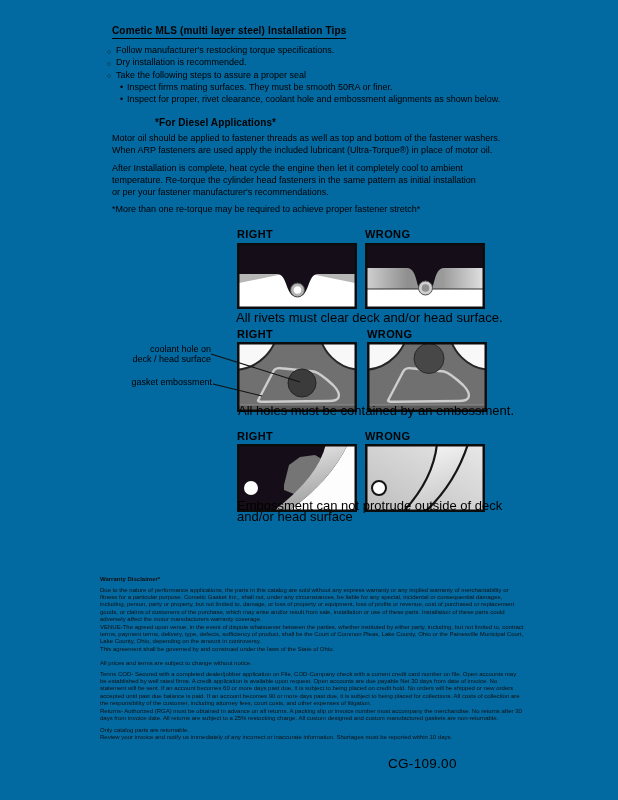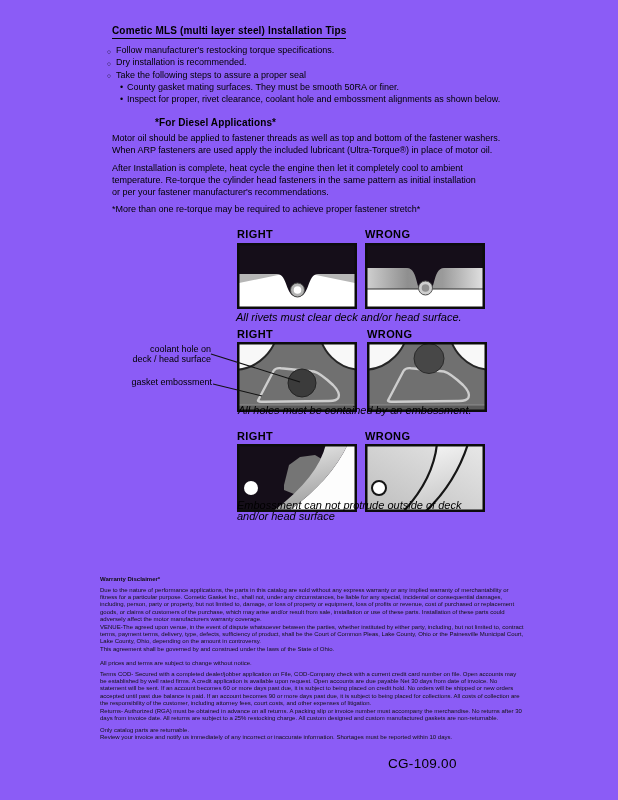--- a/index.html
+++ b/index.html
@@ -1,28 +1,28 @@
 <!DOCTYPE html>
 <html><head>
 <meta charset="utf-8">
 <style>
   html,body { margin:0; padding:0; background:#fff; }
-  .page { position:relative; width:618px; height:800px; background:#8b5cf6;
+  .page { position:relative; width:618px; height:800px; background:#0369a1;
           font-family:"Liberation Sans", sans-serif; color:#000; overflow:hidden; }
   .abs { position:absolute; }
   .title { font-weight:bold; font-size:10px; border-bottom:1.5px solid #000; padding-bottom:2px; letter-spacing:0.15px; }
   .bullet-row { display:flex; font-size:9px; line-height:12.4px; }
   .bullet-row .marker { width:9px; flex:none; text-align:left; }
   .marker-o { font-size:6.5px; position:relative; top:1.5px; }
   .sub-row { display:flex; font-size:9px; line-height:11.6px; }
   .sub-row .marker { width:7px; flex:none; }
   .section-heading { font-weight:bold; font-size:10px; letter-spacing:0.1px;margin-left:43px; }
   .body-text { font-size:9px; line-height:11.8px; white-space:pre-line; }
   .dw-label { font-size:11px; font-weight:bold; letter-spacing:0.4px; text-align:left; width:120px; }
-  .caption { font-size:11px; white-space:pre-line; line-height:11px;font-style:italic; }
+  .caption { font-size:13px; white-space:pre-line; line-height:11px; }
   .ptr-label { font-size:9px; text-align:right; line-height:9.6px; white-space:pre-line; }
   .diag svg { display:block; }
   .legal-heading { font-size:6px; font-weight:bold; color:#111; }
   .legal-p { font-size:6px; line-height:7.2px; width:424px; white-space:pre-line; color:#111; }
   .doc-code { font-size:13.5px; letter-spacing:0.3px; }
 </style>
 </head>
 <body>
 
 <div class="page">
@@ -39,21 +39,21 @@
       <span>Dry installation is recommended.</span>
     </div>
     <div class="bullet-row">
       <span class="marker marker-o">○</span>
       <span>Take the following steps to assure a proper seal</span>
     </div>
   </div>
   <div class="abs" style="left:120px; top:82px;">
     <div class="sub-row">
       <span class="marker">•</span>
-      <span>County gasket mating surfaces.  They must be smooth 50RA or finer.</span>
+      <span>Inspect firms mating surfaces.  They must be smooth 50RA or finer.</span>
     </div>
     <div class="sub-row">
       <span class="marker">•</span>
       <span>Inspect for proper, rivet clearance, coolant hole and embossment alignments as shown below.</span>
     </div>
   </div>
 
   <div class="abs section-heading" style="left:112px; top:117px;">*For Diesel Applications*</div>
   <div class="abs body-text" style="left:112px; top:133px;">Motor oil should be applied to fastener threads as well as top and bottom of the fastener washers.
 When ARP fasteners are used apply the included lubricant (Ultra-Torque®) in place of motor oil.</div>

